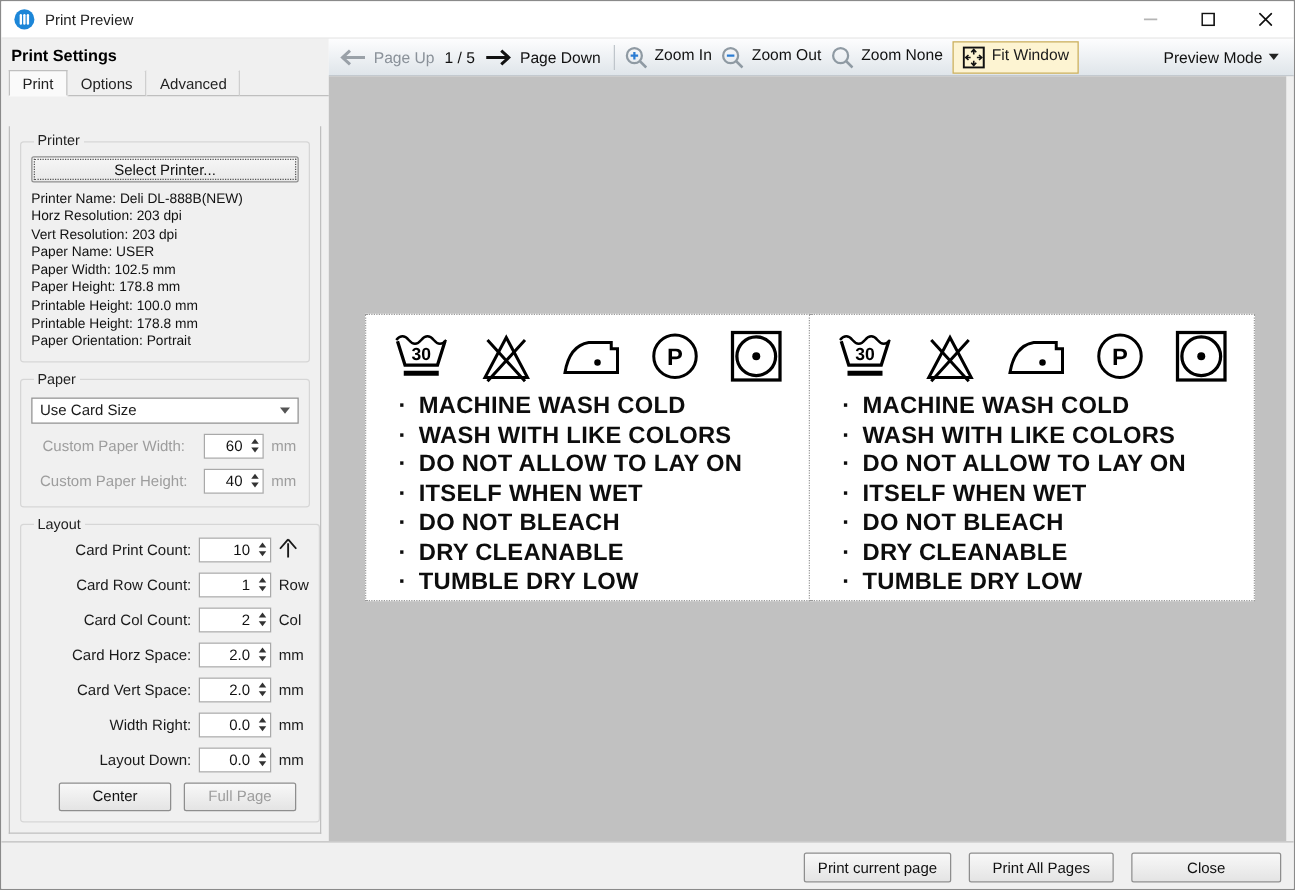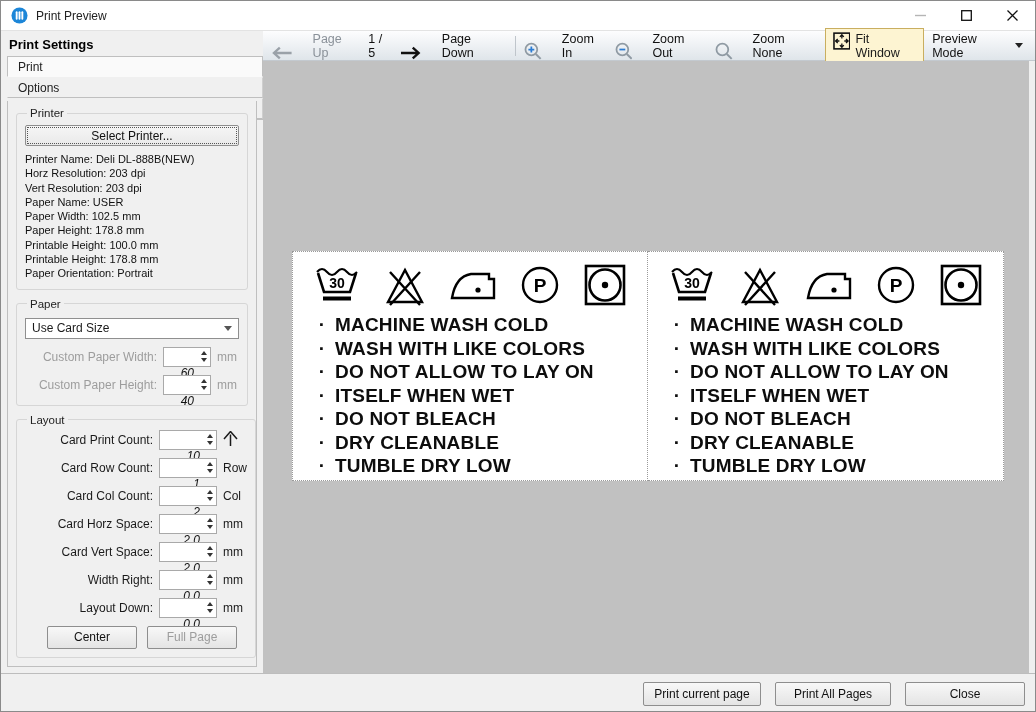--- a/index.html
+++ b/index.html
@@ -15,21 +15,21 @@
     display:flex; align-items:center; border-bottom:1px solid #e3e3e3;text-align:right; }
   .app-icon { width:17px; height:17px; margin:0 8px 0 10px; }
   .title-text { font-size:12px; color:#222; }
   .win-controls { margin-left:auto; display:flex; height:100%; }
   .win-btn { width:46px; height:100%; display:flex; align-items:center; justify-content:center; }
   .win-btn svg { display:block; }
 
   
   .sidebar { position:absolute; left:0; top:30px; width:262px; height:642px; background:#f0f0f0; }
   .sidebar-header { font-weight:bold; font-size:13px; color:#000; padding:6px 0 4px 8px; }
-  .tabs { display:flex; padding-left:6px; position:relative; height:21px;flex-direction:column; }
+  .tabs { display:flex; padding-left:6px; position:relative; height:21px; }
   .tab { padding:3px 10px 2px; font-size:12px; color:#222; border:1px solid transparent;
     border-bottom:1px solid #bfbfbf; cursor:default; }
   .tab.active { background:#fafafa; border:1px solid #bfbfbf; border-bottom:1px solid #fafafa;
     position:relative; top:0; }
   .tab.plain { border-right:1px solid #cfcfcf; }
   .tabs-filler { flex:1; border-bottom:1px solid #bfbfbf; }
   .tab-page { position:absolute; left:6px; right:6px; top:70px; bottom:6px;
     border:1px solid #bfbfbf; border-top:none; background:#f0f0f0; padding:6px 8px; }
 
   fieldset { border:1px solid #d6d6d6; border-radius:3px; padding:4px 8px 8px; margin-bottom:8px; }
@@ -41,40 +41,40 @@
   .printer-info div { font-size:11px; color:#111; line-height:14.3px; white-space:nowrap; }
 
   .combo { height:21px; border:1px solid #8f8f8f; background:#fff; display:flex; align-items:center;
     padding:0 6px; margin:4px 0 8px; font-size:12px; }
   .combo .caret { margin-left:auto; width:0; height:0; border-left:4px solid transparent;
     border-right:4px solid transparent; border-top:5px solid #555; }
 
   .row { display:flex; align-items:center; height:20px; margin-bottom:8px; }
   .row .lbl { width:128px; text-align:right; margin-right:6px; font-size:12px; color:#1a1a1a; white-space:nowrap; }
   .row .lbl.dis { color:#9d9d9d; }
-  .row.paper .lbl { width:132px; }
+  .row.paper .lbl { width:132px;text-align:center; }
   .spin { width:58px; height:20px; border:1px solid #a9a9a9; background:#fff; display:flex; }
   .row.paper .spin { width:48px; }
-  .spin .val { flex:1; text-align:right; padding:18px 3px 0 0; font-size:12px; color:#111;font-style:italic; }
+  .spin .val { flex:1; text-align:right; padding:2px 3px 0 0; font-size:12px; color:#111; }
   .spin .arrows { width:13px; display:flex; flex-direction:column; align-items:center; justify-content:center; gap:3px; }
   .tri-up { width:0; height:0; border-left:3.5px solid transparent; border-right:3.5px solid transparent; border-bottom:4px solid #333; }
   .tri-dn { width:0; height:0; border-left:3.5px solid transparent; border-right:3.5px solid transparent; border-top:4px solid #333; }
   .unit { margin-left:6px; font-size:12px; color:#1a1a1a; }
 
   .layout-btns { display:flex; gap:10px; margin:6px 0 0 22px; }
   .btn { height:23px; background:linear-gradient(#f8f8f8,#e4e4e4); border:1px solid #8e8e8e;
     border-radius:2px; font-size:12px; color:#111; padding:0 10px; font-family:inherit; }
   .btn.wide { width:90px; }
   .btn.disabled { color:#9d9d9d; }
 
   
   .toolbar { position:absolute; left:262px; top:30px; width:774px; height:30px;
     background:linear-gradient(#fdfdfe,#dfe5ea); border-bottom:1px solid #c3c9cf;
     display:flex; align-items:center; padding-left:8px; font-size:12.5px; }
-  .tool-item { display:flex; align-items:flex-end; gap:20px; margin-right:8px; color:#111; }
+  .tool-item { display:flex; align-items:flex-start; gap:6px; margin-right:8px; color:#111; }
   .tool-item.disabled { color:#8a9199; }
   .tool-sep { width:1px; height:20px; background:#bfc5cb; margin:0 8px 0 2px; }
   .page-ind { margin-right:8px; color:#111; }
   .fitwin { display:flex; gap:5px; background:#fdf4d2; border:1px solid #c9ae5f;
     padding:3px 7px; margin-right:8px; }
   .preview-mode { margin-left:auto; margin-right:14px; display:flex; align-items:center; gap:5px; color:#111; }
   .preview-mode .caret { width:0; height:0; border-left:4px solid transparent; border-right:4px solid transparent; border-top:5px solid #222; }
 
   
   .preview { position:absolute; left:262px; top:60px; width:774px; height:612px; background:#c1c1c1; }

